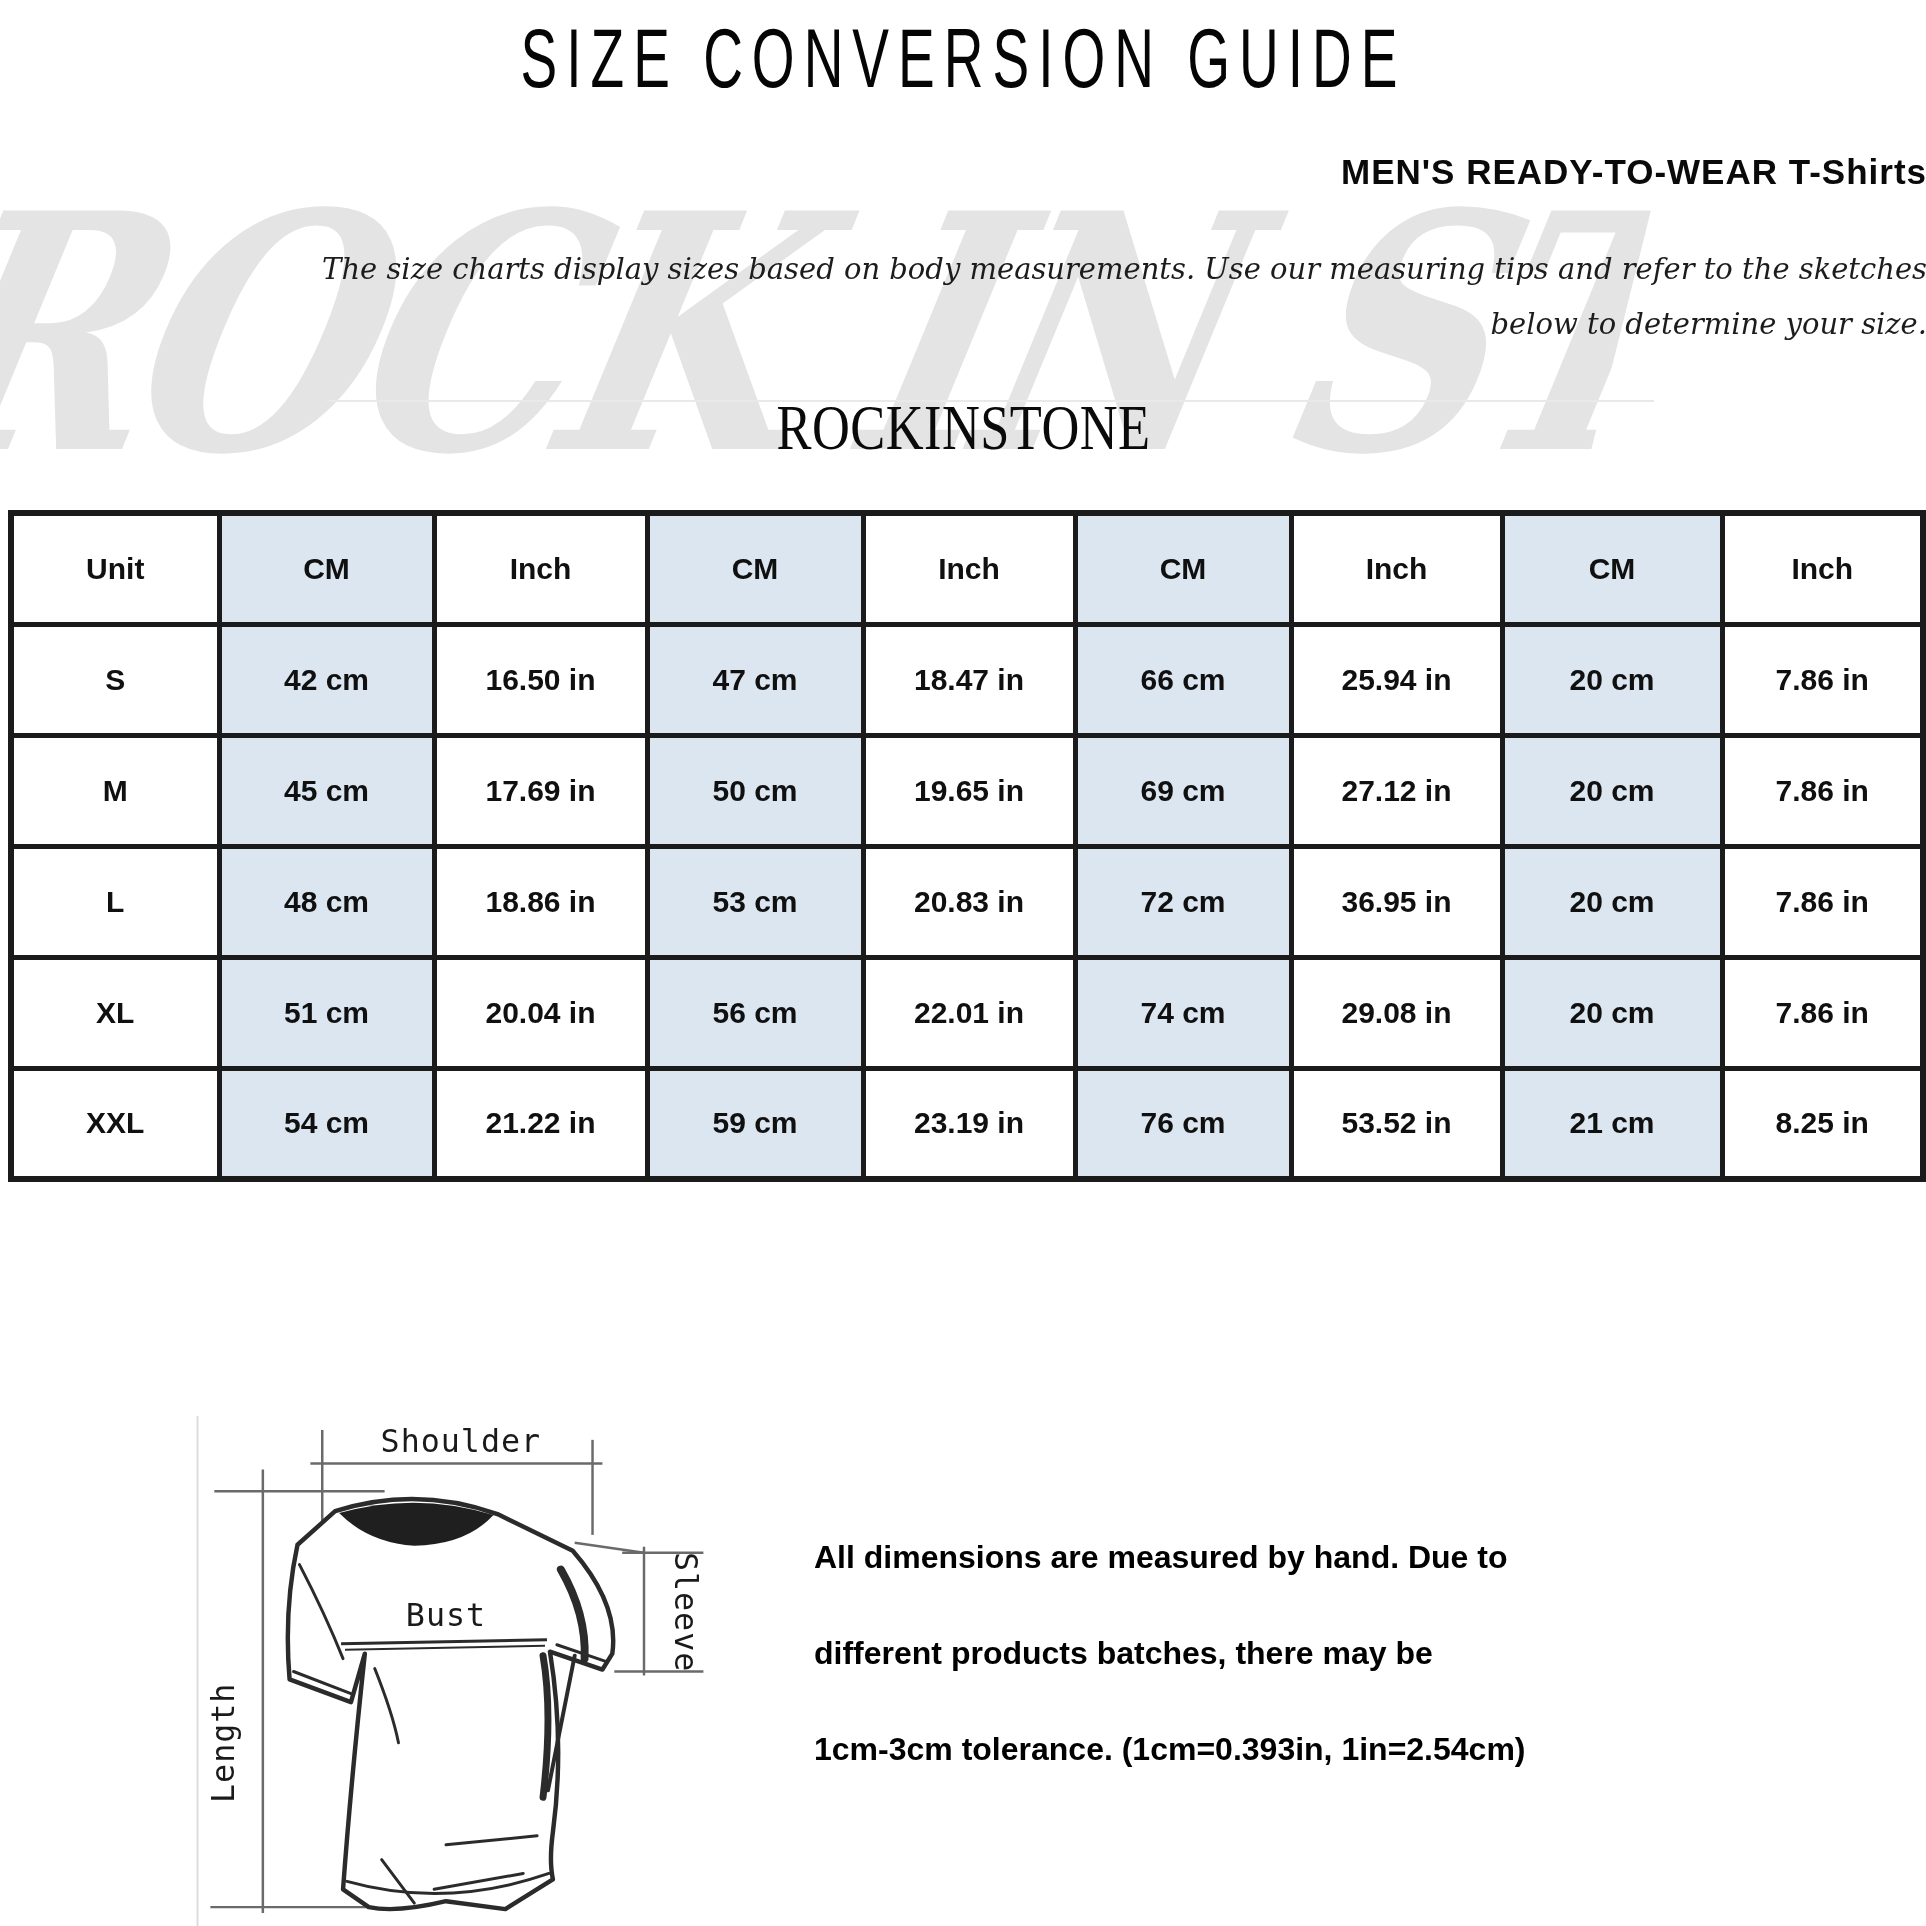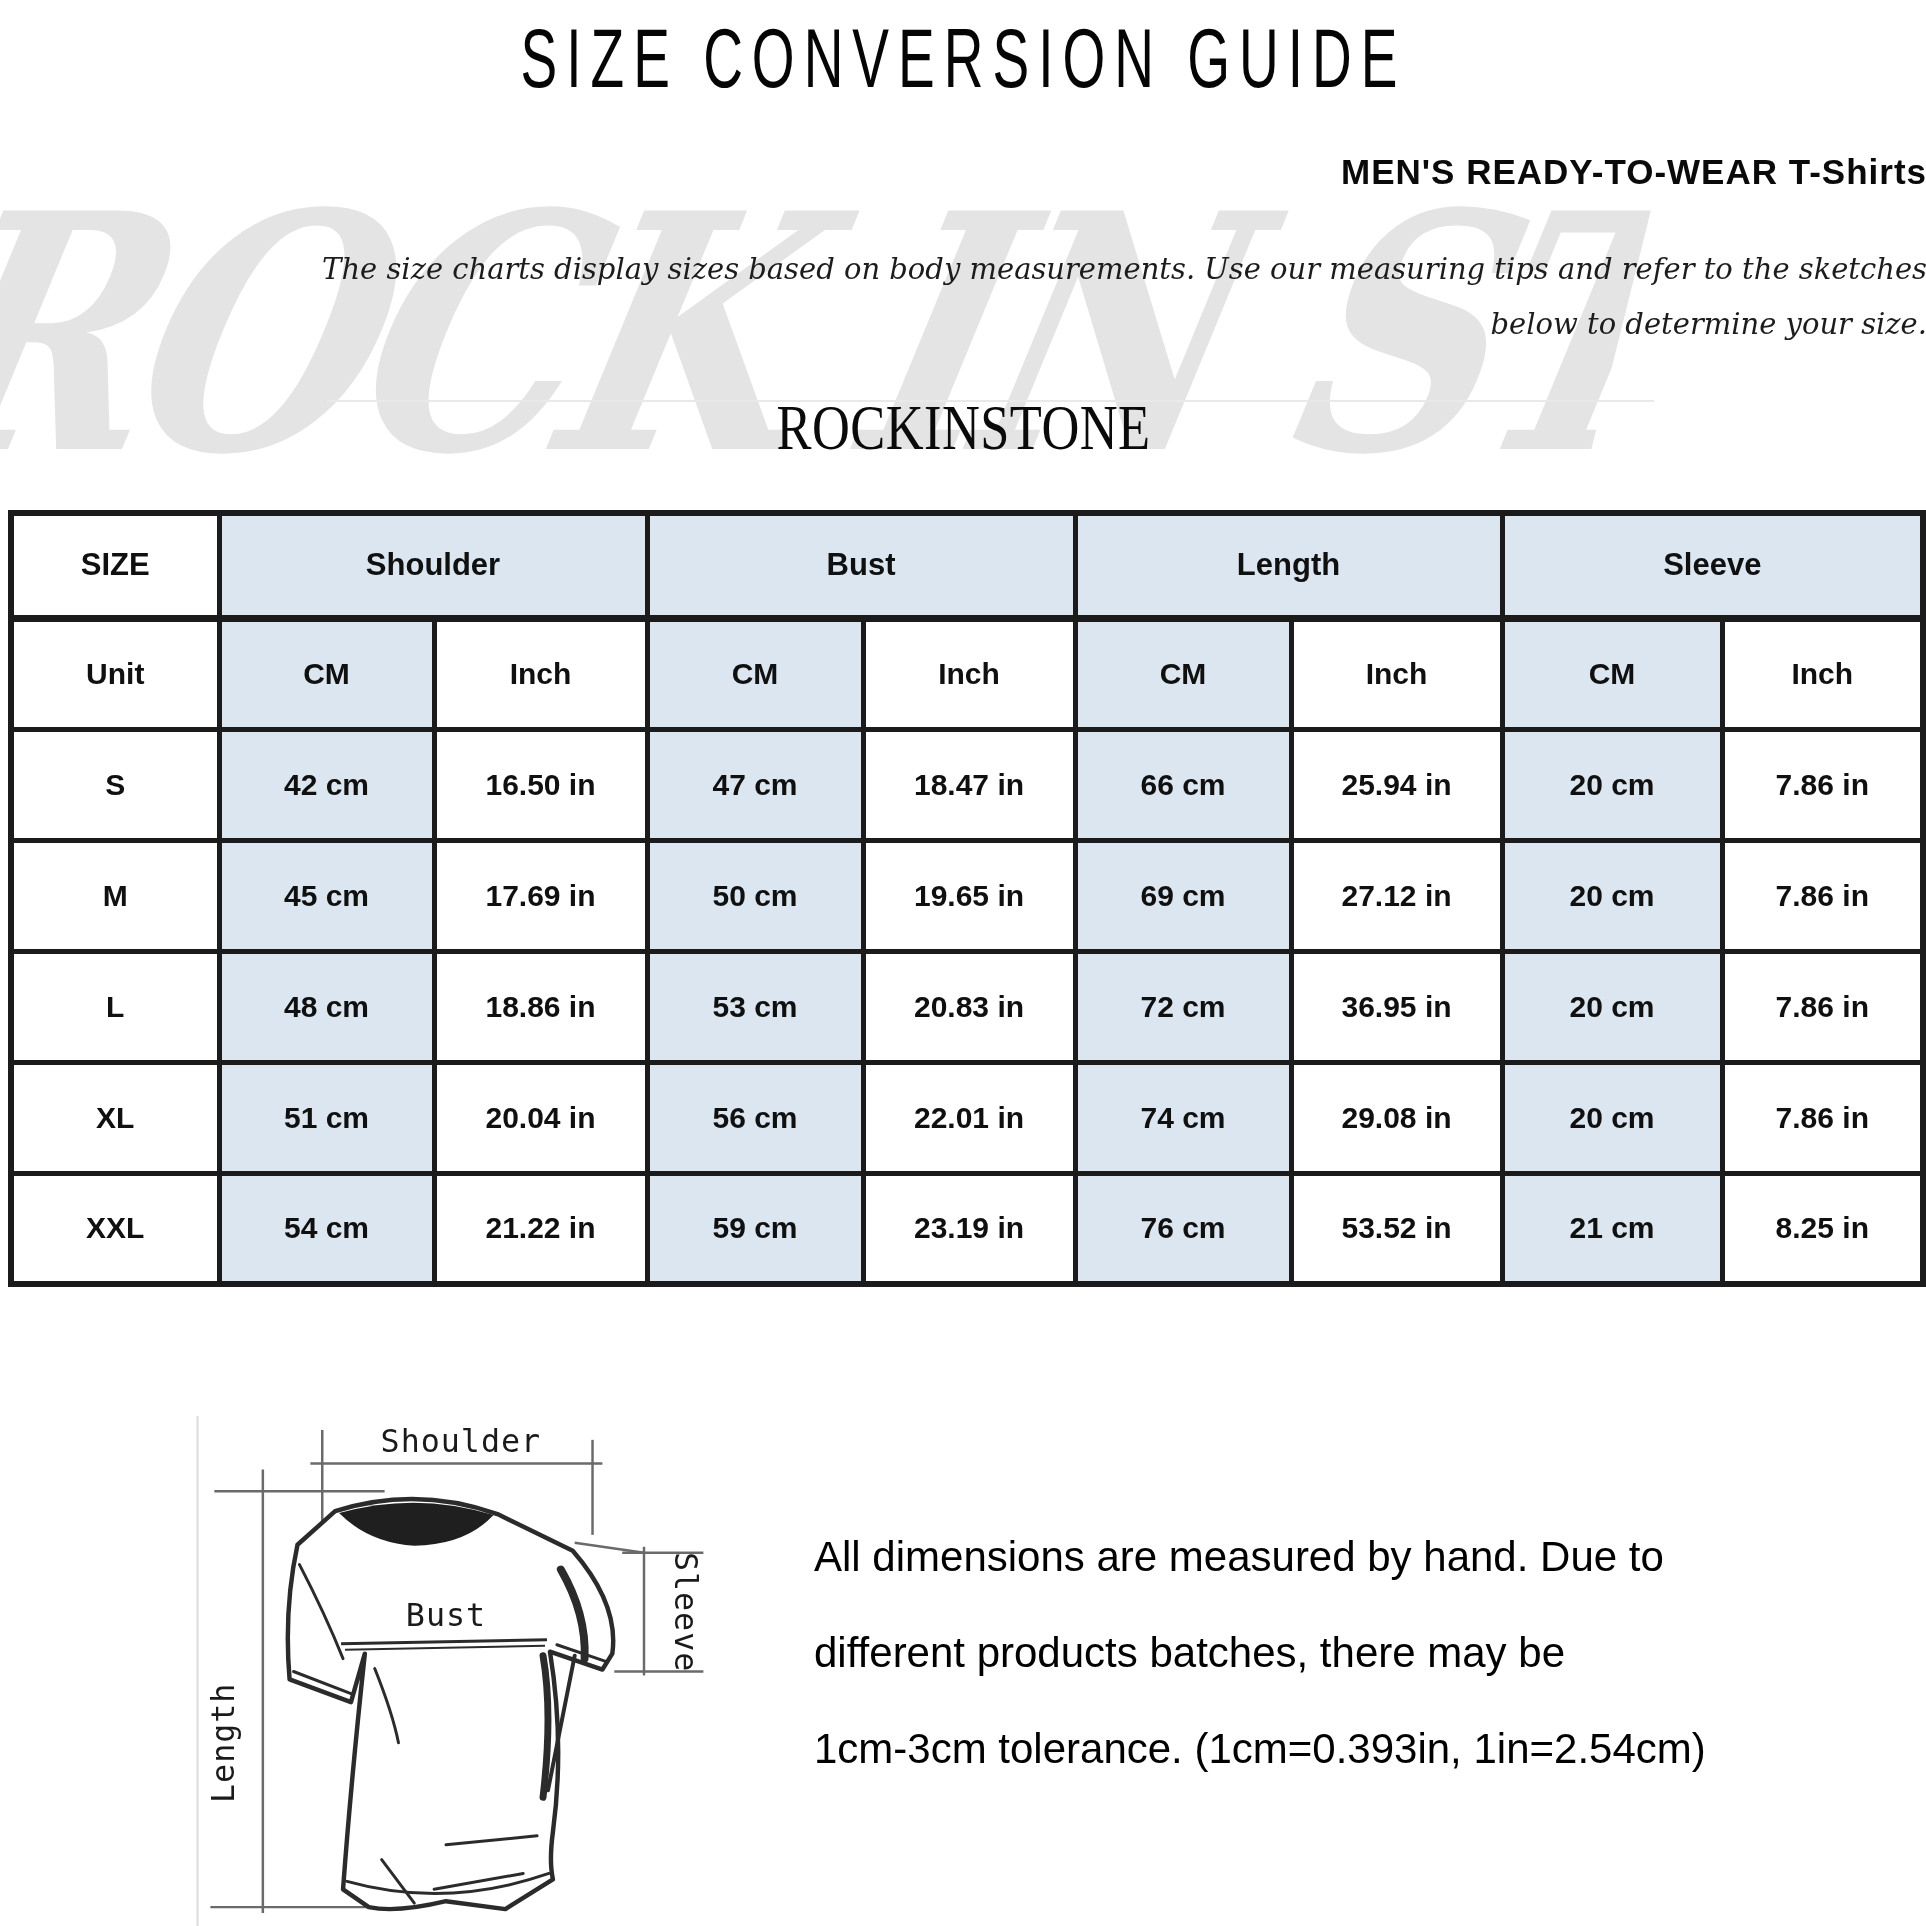--- a/index.html
+++ b/index.html
@@ -68,21 +68,21 @@
     letter-spacing:1px;
   }
   .measure { stroke:#6a6a6a; stroke-width:2.5; fill:none; }
   .outline { stroke:#2b2b2b; stroke-width:4.5; fill:#ffffff;
              stroke-linejoin:round; stroke-linecap:round; }
   .detail  { stroke:#2b2b2b; fill:none; stroke-linecap:round; }
 
   
   .note { position:absolute; left:814px; top:1477px; width:1049px; z-index:2; }
   .note-heading { font-size:47px; font-weight:700; letter-spacing:1px; color:#000; }
-  .note-lines { margin-top:32px; font-size:42px; font-weight:400; line-height:96px;
+  .note-lines { margin-top:32px; font-size:32px; font-weight:700; line-height:96px;
                 letter-spacing:0px; color:#000; white-space:nowrap; }
 </style>
 </head>
 <body>
 
 <div class="watermark">ROCK IN STONE</div>
 <div class="hairline"></div>
 
 <div class="title">SIZE CONVERSION GUIDE</div>
 <div class="subtitle">MEN'S READY-TO-WEAR T-Shirts</div>
@@ -98,27 +98,20 @@
       <col style="width:215px">
       <col style="width:213px">
     <col style="width:216px">
       <col style="width:212px">
       <col style="width:216px">
     <col style="width:211px">
       <col style="width:220px">
       <col style="width:201px">
   </colgroup>
   <tbody>
-      <tr class="header-row">
-    <th>SIZE</th>
-    <th class="shade" colspan="2">Shoulder</th>
-    <th class="shade" colspan="2">Bust</th>
-    <th class="shade" colspan="2">Length</th>
-    <th class="shade" colspan="2">Sleeve</th>
-  </tr>
   <tr class="unit-row">
     <td>Unit</td>
     <td class="shade">CM</td>
     <td>Inch</td>
     <td class="shade">CM</td>
     <td>Inch</td>
     <td class="shade">CM</td>
     <td>Inch</td>
     <td class="shade">CM</td>
     <td>Inch</td>

